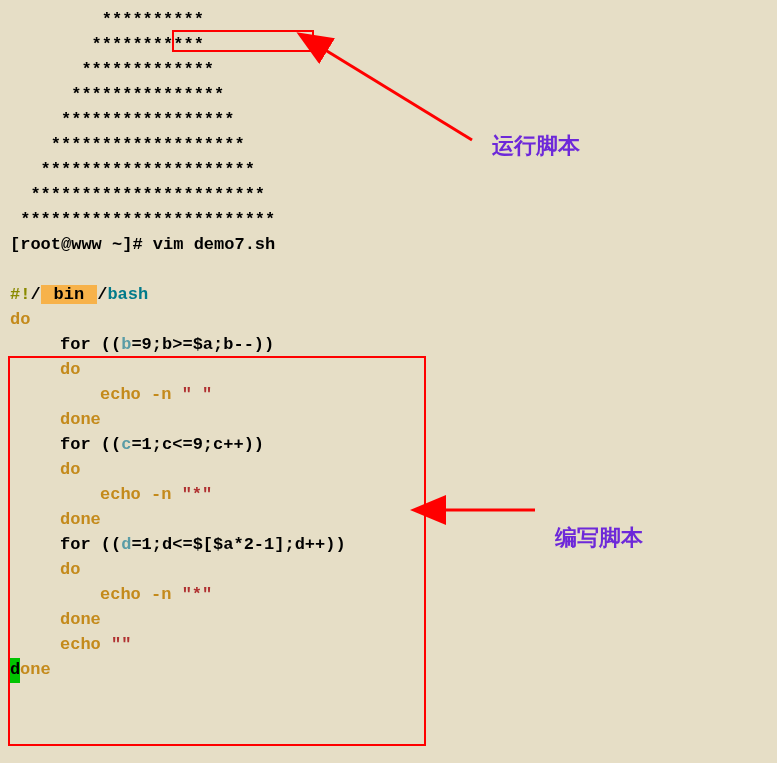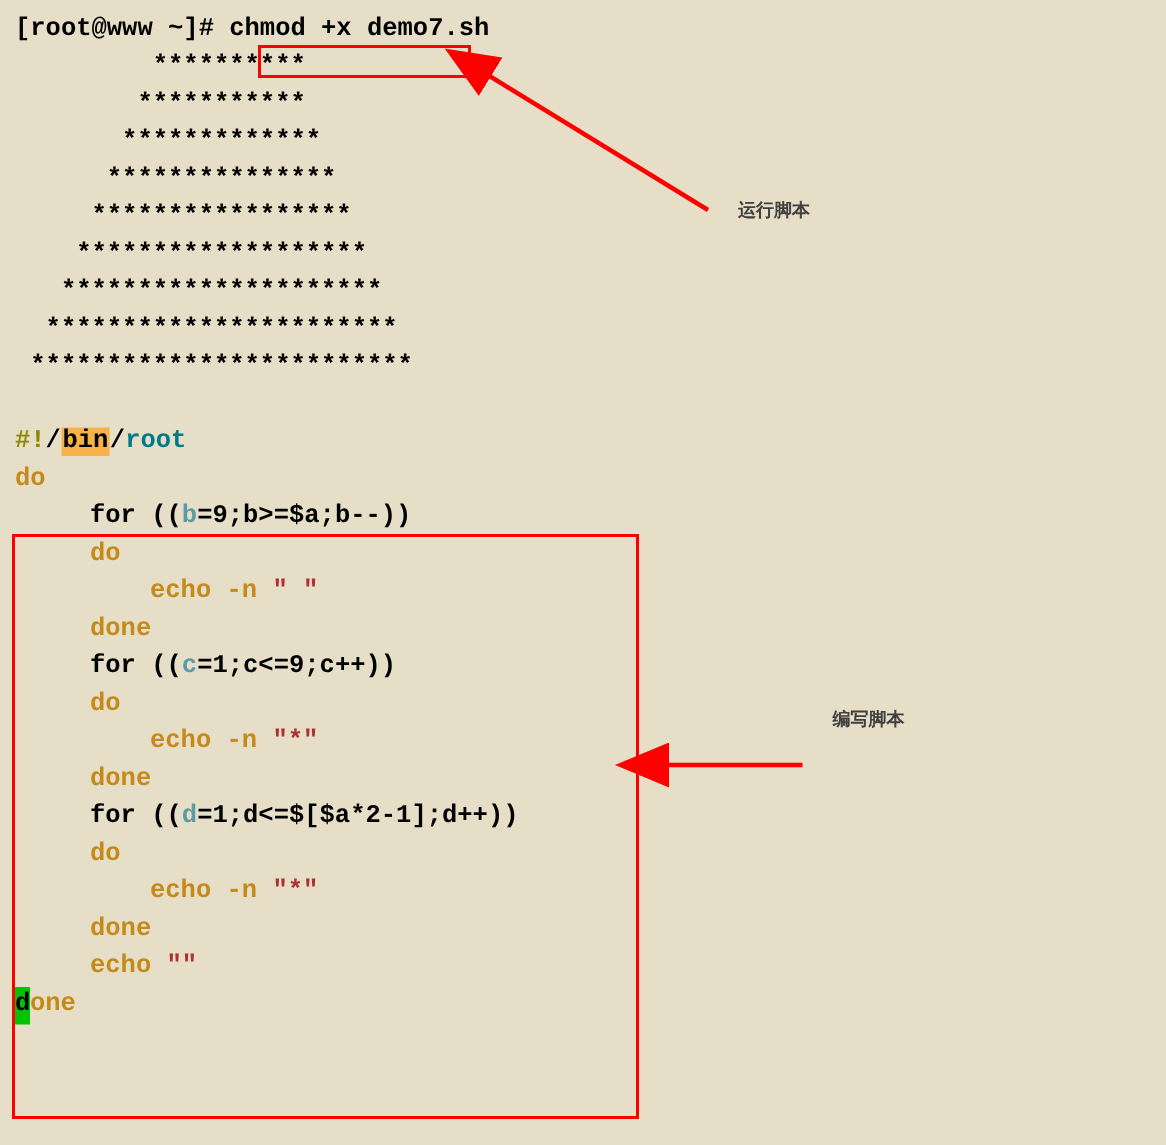--- a/index.html
+++ b/index.html
@@ -36,70 +36,70 @@
     left: 8px;
     top: 356px;
     width: 418px;
     height: 390px;
   }
   .shebang-hash { color: #8a8a00; }
   .shebang-slash { color: #000; }
   .shebang-bin-bg {
     background: #f7b24a;
     color: #000;
-    padding: 0 1px;
+    padding: 0 13px;
   }
   .shebang-bash { color: #007a8a; }
   .kw-orange { color: #c48a1b; }
   .kw-black { color: #000; }
   .var-teal { color: #5a9ca6; }
   .op-dark { color: #000; }
   .str-red { color: #b03030; }
   .cursor-green {
     background: #00c400;
     color: #000;
     display: inline-block;
     width: 10px;
   }
   .annotation {
     position: absolute;
-    color: #404040;
+    color: #6d28d9;
     font-weight: bold;
-    font-size: 12px;
-    font-family: Liberation Sans, sans-serif;
+    font-size: 22px;
+    font-family: Liberation Mono, monospace;
   }
   .arrow-svg {
     position: absolute;
     overflow: visible;
   }
   .indent1 { display: inline-block; width: 50px; }
   .indent2 { display: inline-block; width: 90px; }
 </style>
 </head>
 <body>
 
 <div class="page">
 
-  <div class="term-line"><span class="prompt-user">[root@www ~]# </span><span>chmod +x demo7.sh</span></div>
 
 
   <div class="term-line">         **********</div>
   <div class="term-line">        ***********</div>
   <div class="term-line">       *************</div>
   <div class="term-line">      ***************</div>
   <div class="term-line">     *****************</div>
   <div class="term-line">    *******************</div>
   <div class="term-line">   *********************</div>
   <div class="term-line">  ***********************</div>
   <div class="term-line"> *************************</div>
 
+  <div class="term-line"><span class="prompt-user">[root@www ~]# </span><span>vim demo7.sh</span></div>
 
   <div class="term-line">&nbsp;</div>
 
-  <div class="term-line"><span class="shebang-hash">#!</span><span class="shebang-slash">/</span><span class="shebang-bin-bg">bin</span><span class="shebang-slash">/</span><span class="shebang-bash">root</span></div>
+  <div class="term-line"><span class="shebang-hash">#!</span><span class="shebang-slash">/</span><span class="shebang-bin-bg">bin</span><span class="shebang-slash">/</span><span class="shebang-bash">bash</span></div>
 
 
   <div class="term-line"><span class="kw-orange">do</span></div>
 
   <div class="term-line"><span class="indent1"></span><span class="kw-black">for</span> <span class="kw-black">((</span><span class="var-teal">b</span><span class="op-dark">=9</span><span class="op-dark">;</span><span class="op-dark">b</span><span class="op-dark">&gt;=$a</span><span class="op-dark">;</span><span class="op-dark">b</span><span class="op-dark">--</span><span class="kw-black">))</span></div>
 
   <div class="term-line"><span class="indent1"></span><span class="kw-orange">do</span></div>
 
   <div class="term-line"><span class="indent2"></span><span class="kw-orange">echo</span> <span class="kw-orange">-n</span> <span class="str-red">" "</span></div>
 
@@ -139,15 +139,15 @@
   <div class="annotation" style="left:492px; top:132px;">运行脚本</div>
 
   <svg class="arrow-svg" style="left:430px; top:500px;" width="110" height="20">
     <defs>
       <marker id="ah2" markerWidth="12" markerHeight="10" refX="2" refY="5" orient="auto">
         <polygon points="0,0 12,5 0,10" fill="#ff0000"></polygon>
       </marker>
     </defs>
     <line x1="105" y1="10" x2="10" y2="10" stroke="#ff0000" stroke-width="3" marker-end="url(#ah2)"></line>
   </svg>
-  <div class="annotation" style="left:555px; top:471px;">编写脚本</div>
+  <div class="annotation" style="left:555px; top:524px;">编写脚本</div>
 
 </div>
 
 </body></html>

